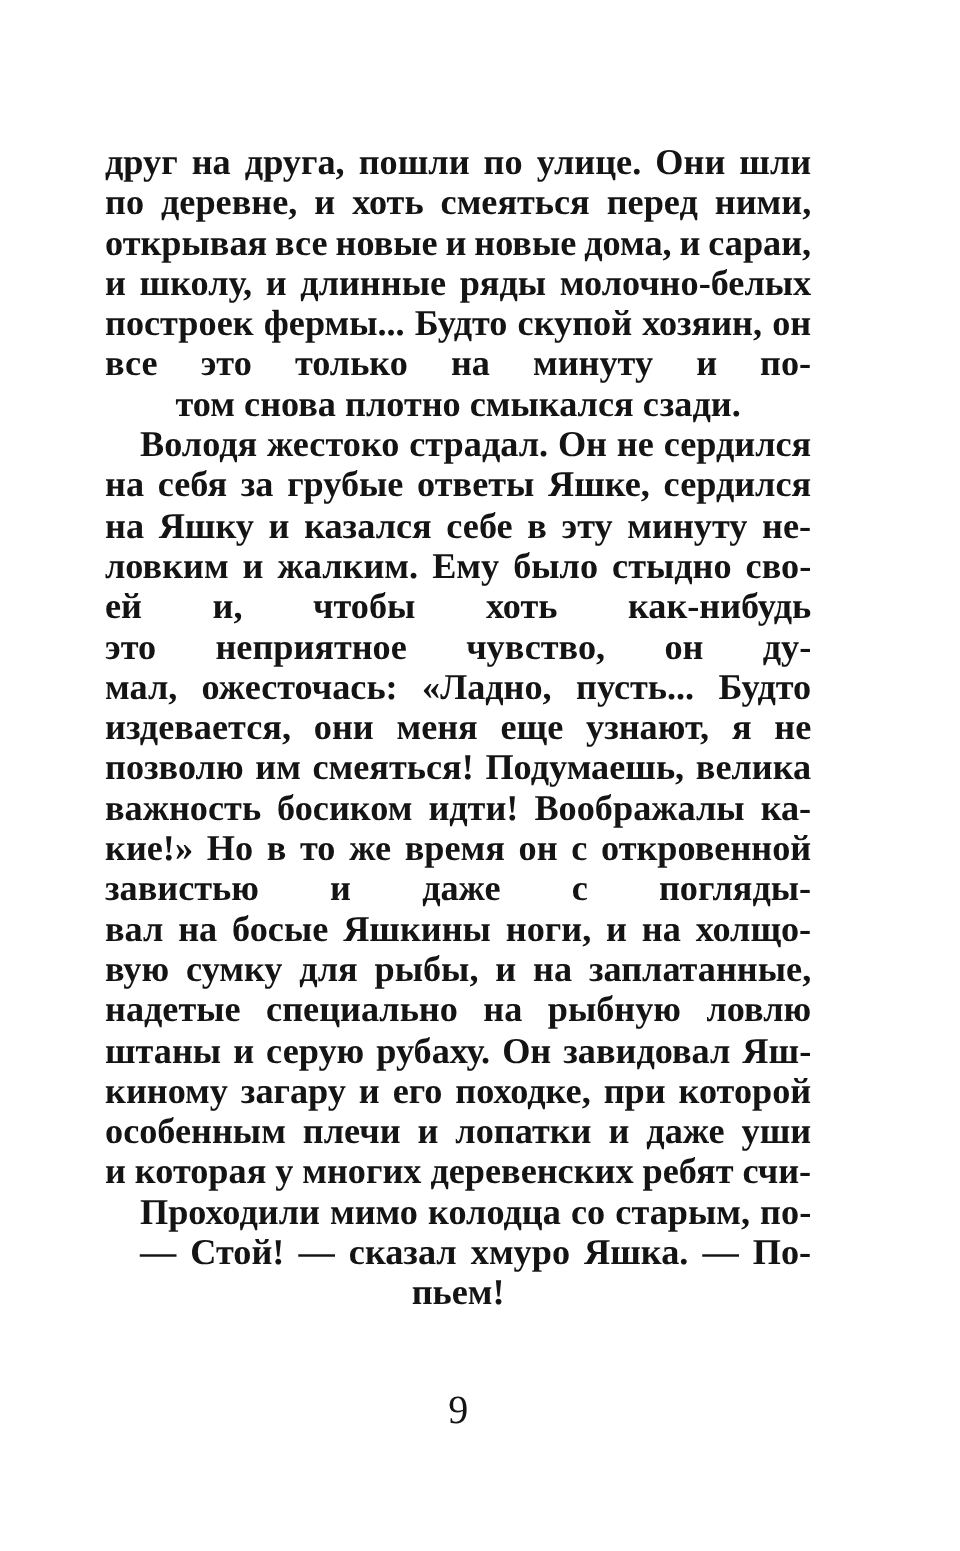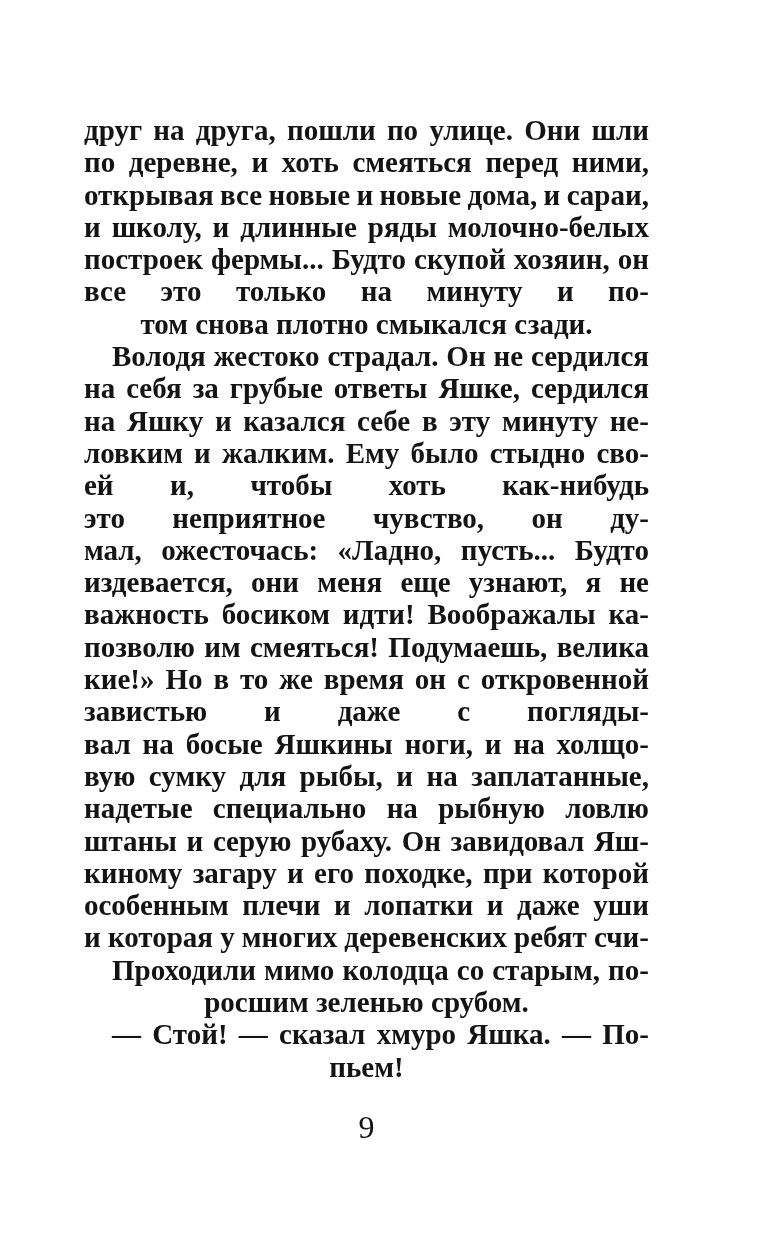--- a/index.html
+++ b/index.html
@@ -184,32 +184,32 @@
         <div class="line just">
           <span>издевается,</span>
           <span>они</span>
           <span>меня</span>
           <span>еще</span>
           <span>узнают,</span>
           <span>я</span>
           <span>не</span>
         </div>
         <div class="line just">
+          <span>позволю</span>
+          <span>им</span>
+          <span>смеяться!</span>
+          <span>Подумаешь,</span>
+          <span>велика</span>
+        </div>
+        <div class="line just">
           <span>важность</span>
           <span>босиком</span>
           <span>идти!</span>
           <span>Воображалы</span>
           <span>ка-</span>
-        </div>
-        <div class="line just">
-          <span>позволю</span>
-          <span>им</span>
-          <span>смеяться!</span>
-          <span>Подумаешь,</span>
-          <span>велика</span>
         </div>
         <div class="line just">
           <span>кие!»</span>
           <span>Но</span>
           <span>в</span>
           <span>то</span>
           <span>же</span>
           <span>время</span>
           <span>он</span>
           <span>с</span>
@@ -287,21 +287,20 @@
       </div>
       <div class="para">
         <div class="line just indent">
           <span>Проходили</span>
           <span>мимо</span>
           <span>колодца</span>
           <span>со</span>
           <span>старым,</span>
           <span>по-</span>
         </div>
-        <div class="line last">росшим зеленью срубом.</div>
       </div>
       <div class="para">
         <div class="line just indent">
           <span>—</span>
           <span>Стой!</span>
           <span>—</span>
           <span>сказал</span>
           <span>хмуро</span>
           <span>Яшка.</span>
           <span>—</span>

